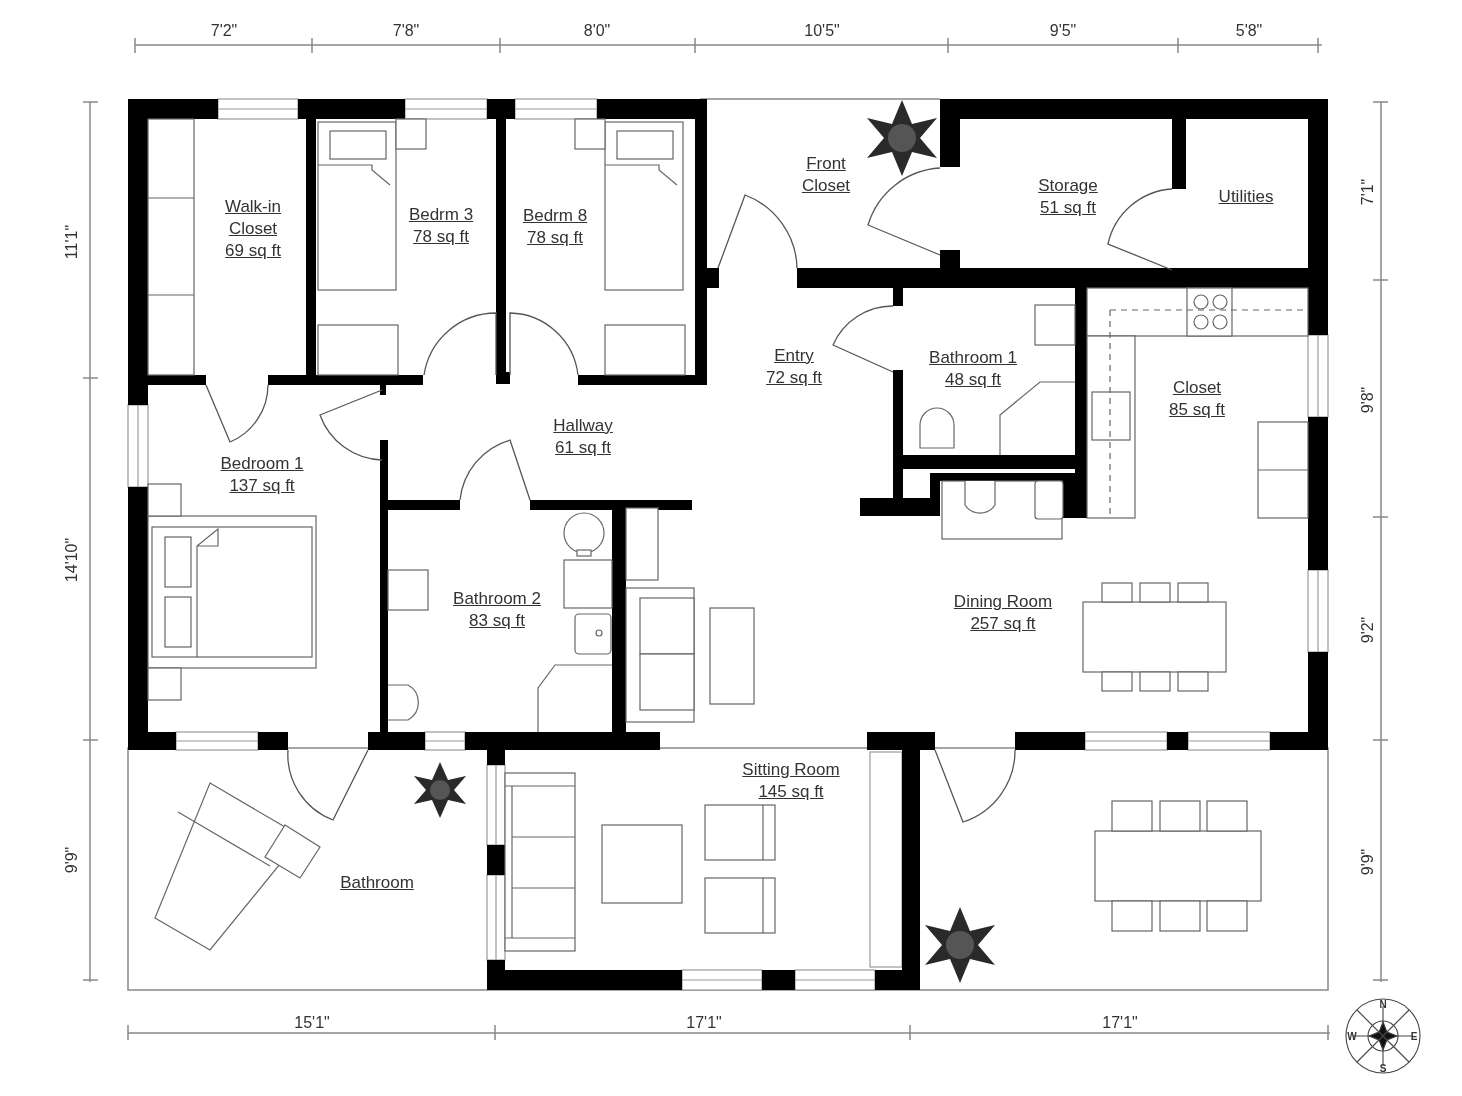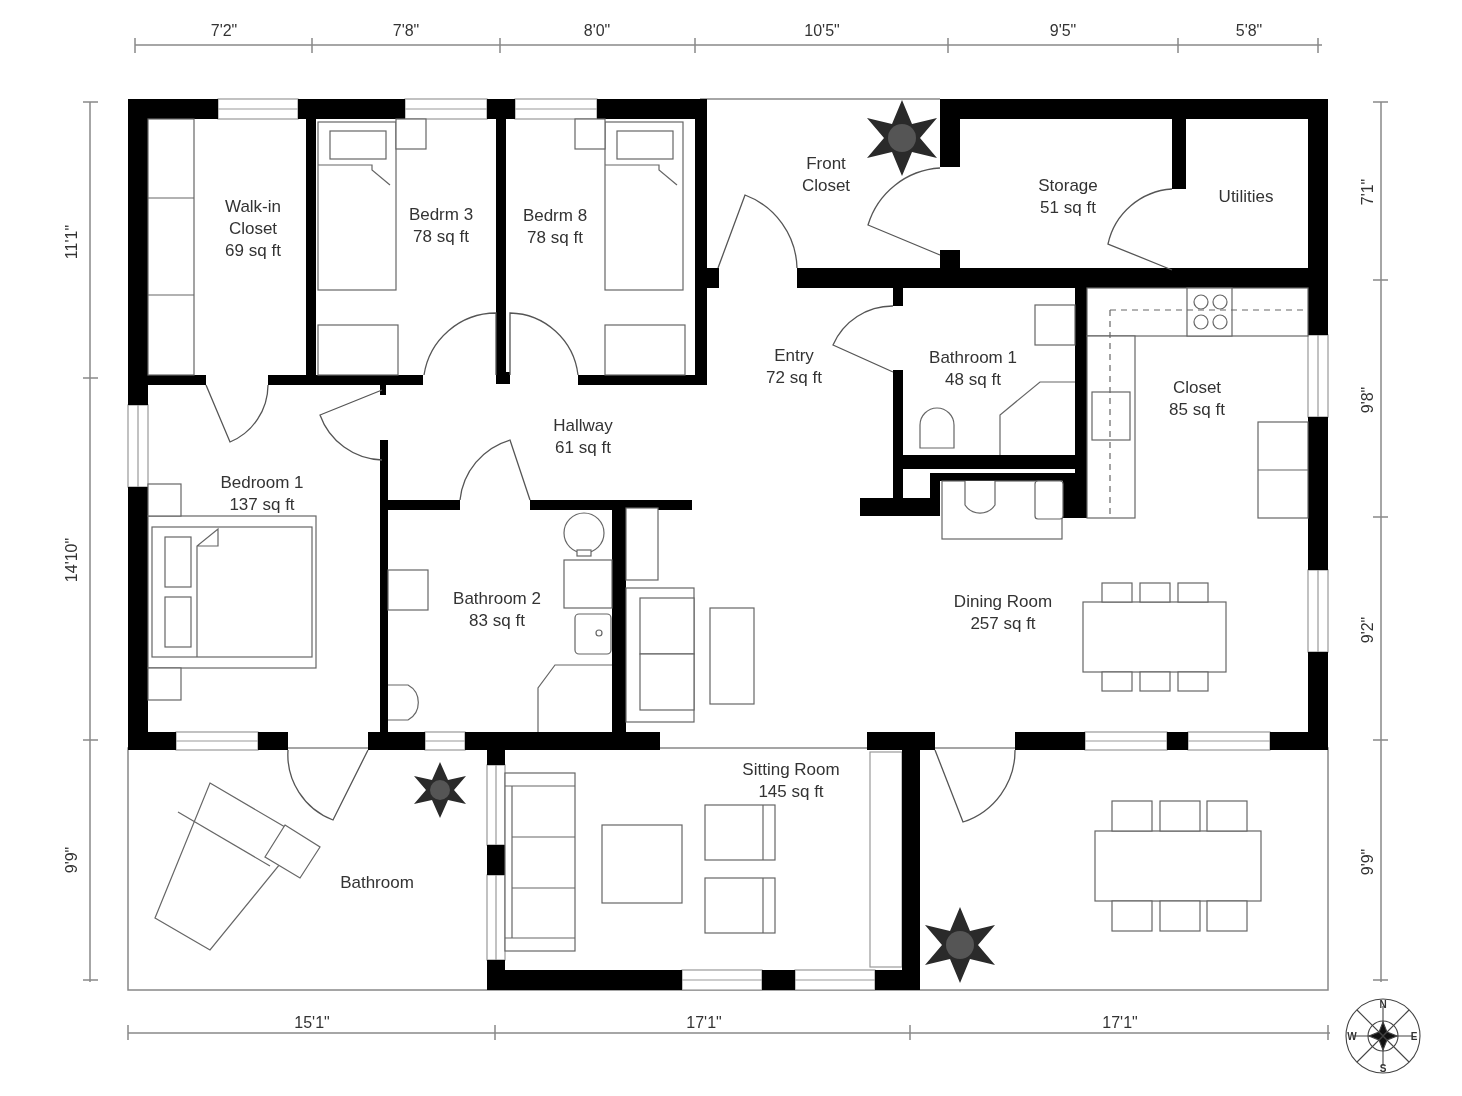--- a/index.html
+++ b/index.html
@@ -1,20 +1,20 @@
 <!DOCTYPE html>
 <html><head>
 <meta charset="utf-8">
 <style>
   html, body { margin: 0; padding: 0; background: #ffffff; }
   body { width: 1462px; height: 1096px; position: relative; overflow: hidden;
          font-family: "Liberation Sans", "DejaVu Sans", sans-serif; color: #333333; }
   #plan { position: absolute; left: 0; top: 0; }
   .label { position: absolute; text-align: center; font-size: 17px; line-height: 22px;
-           color: #333333; white-space: nowrap; transform: translateX(-50%); }
+           color: #333333; white-space: nowrap; transform: translateX(-50%); text-decoration: underline; }
   .dim { position: absolute; font-size: 16px; color: #333333; white-space: nowrap; transform: translateX(-50%); }
   .dim-v { position: absolute; font-size: 16px; color: #333333; white-space: nowrap;
            transform: translate(-50%, -50%) rotate(-90deg); }
   .compass-letter { position: absolute; font-size: 10px; font-weight: bold; color: #333333;
                     transform: translate(-50%, -50%); }
 </style>
 </head>
 <body>
 
 <svg id="plan" width="1462" height="1096" viewBox="0 0 1462 1096" xmlns="http://www.w3.org/2000/svg">
@@ -342,21 +342,21 @@
   <div>48 sq ft</div>
 </div>
 <div class="label" style="left:1197px;top:377px">
   <div>Closet</div>
   <div>85 sq ft</div>
 </div>
 <div class="label" style="left:583px;top:415px">
   <div>Hallway</div>
   <div>61 sq ft</div>
 </div>
-<div class="label" style="left:262px;top:472px">
+<div class="label" style="left:262px;top:453px">
   <div>Bedroom 1</div>
   <div>137 sq ft</div>
 </div>
 <div class="label" style="left:497px;top:588px">
   <div>Bathroom 2</div>
   <div>83 sq ft</div>
 </div>
 <div class="label" style="left:1003px;top:591px">
   <div>Dining Room</div>
   <div>257 sq ft</div>

